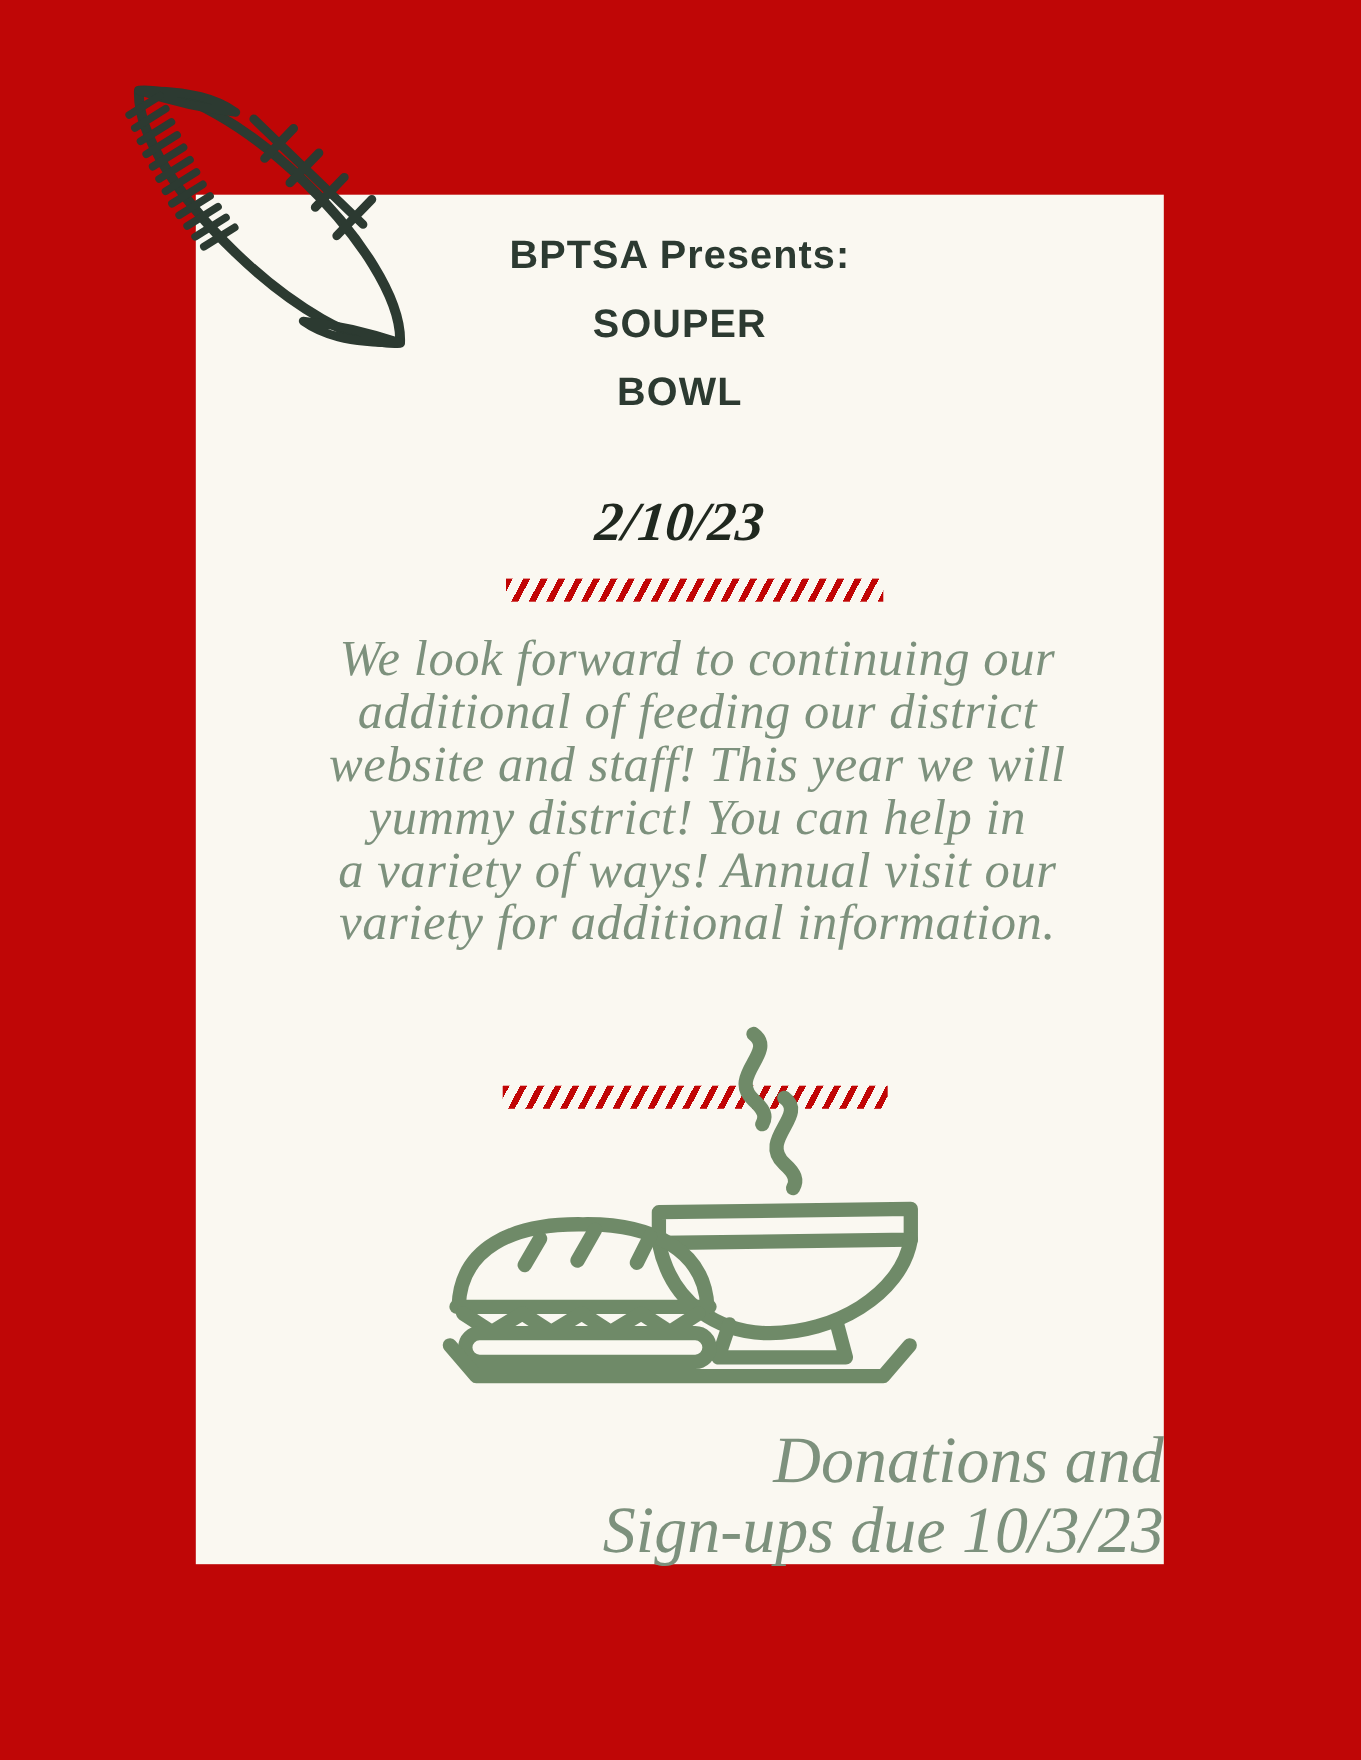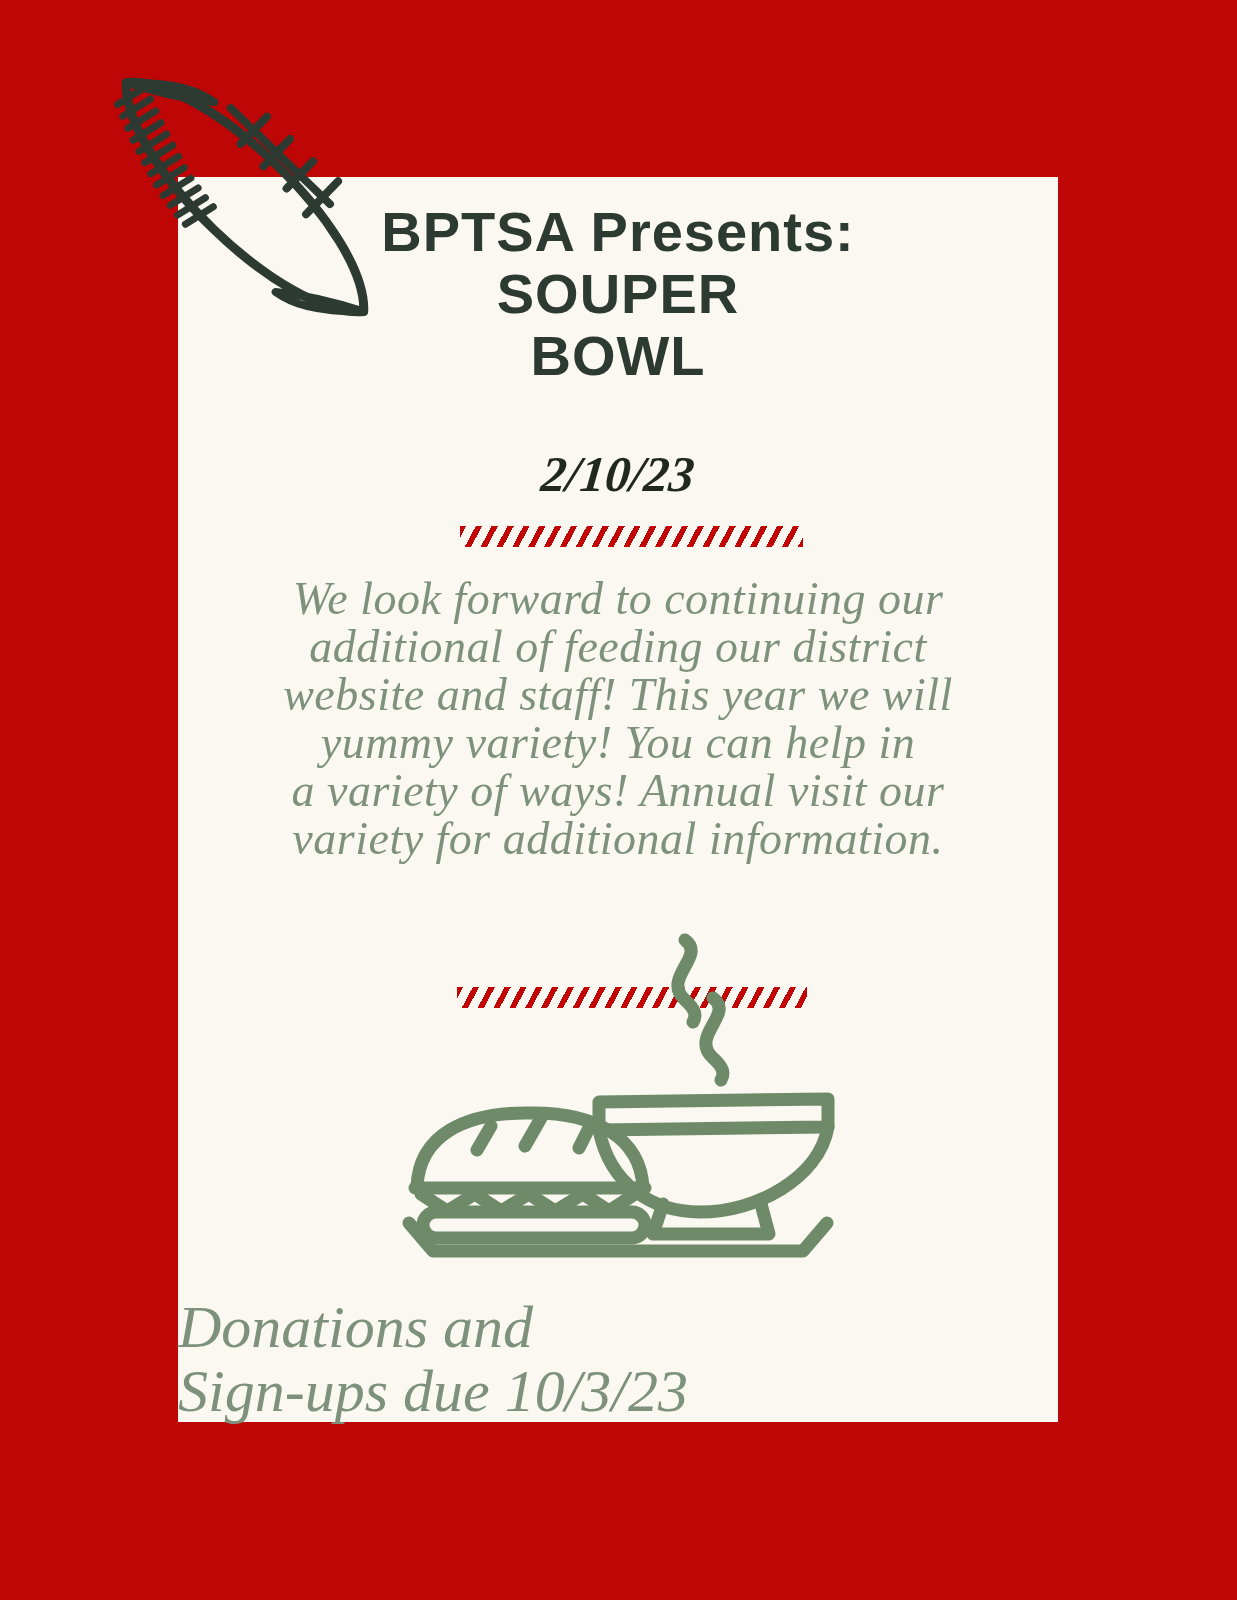--- a/index.html
+++ b/index.html
@@ -29,21 +29,21 @@
     width: 880px; height: 1245px;
     background: var(--card-bg);
   }
   .title-block {
     position: absolute;
     left: 0; top: 24px;
     width: 100%;
     text-align: center;
     color: var(--ink-dark);
     font-weight: 700;
-    font-size: 56px;
+    font-size: 36px;
     line-height: 62px;
     letter-spacing: 1px;
   }
   .date-line {
     position: absolute;
     left: 0; top: 268px;
     width: 100%;
     text-align: center;
     font-family: "Liberation Serif", serif;
     font-style: italic;
@@ -58,40 +58,40 @@
     background: repeating-linear-gradient(
       118deg,
       var(--divider-red) 0 5.5px,
       transparent 5.5px 14px
     );
   }
   .divider-top { left: 282px; top: 349px; width: 343px; }
   .divider-bottom { left: 279px; top: 810px; width: 350px; }
   .paragraph {
     position: absolute;
-    left: 0; top: 398px;
+    left: 16px; top: 398px;
     width: 100%;
     text-align: center;
     font-family: "Liberation Serif", serif;
     font-style: italic;
     font-size: 46px;
     line-height: 48px;
     color: var(--sage-text);
     letter-spacing: 0.5px;
   }
   .food-art {
     position: absolute;
     left: 217px; top: 743px;
     overflow: visible;
   }
   .footer-note {
     position: absolute;
     left: 0; top: 1118px;
     width: 100%;
-    text-align: left;
+    text-align: right;
     font-family: "Liberation Serif", serif;
     font-style: italic;
     font-size: 60px;
     line-height: 64px;
     color: var(--sage-text);
   }
   .football-art {
     position: absolute;
     left: 105px; top: 57px;
     overflow: visible;
@@ -124,21 +124,21 @@
     </div>
 
     <div class="date-line">2/10/23</div>
 
     <div class="divider divider-top"></div>
 
     <div class="paragraph">
       <div>We look forward to continuing our</div>
       <div>additional of feeding our district</div>
       <div>website and staff! This year we will</div>
-      <div>yummy variety! You can help in</div>
+      <div>yummy district! You can help in</div>
       <div>a variety of ways! Annual visit our</div>
       <div>variety for additional information.</div>
     </div>
 
     <div class="divider divider-bottom"></div>
 
     <svg class="food-art" width="445" height="340" viewBox="0 0 445 340">
 
       <g>
         <path class="stroke-sage" d="M 290 20 c 22 16 -24 38 0 60 c 10 9 12 15 8 22"></path>

